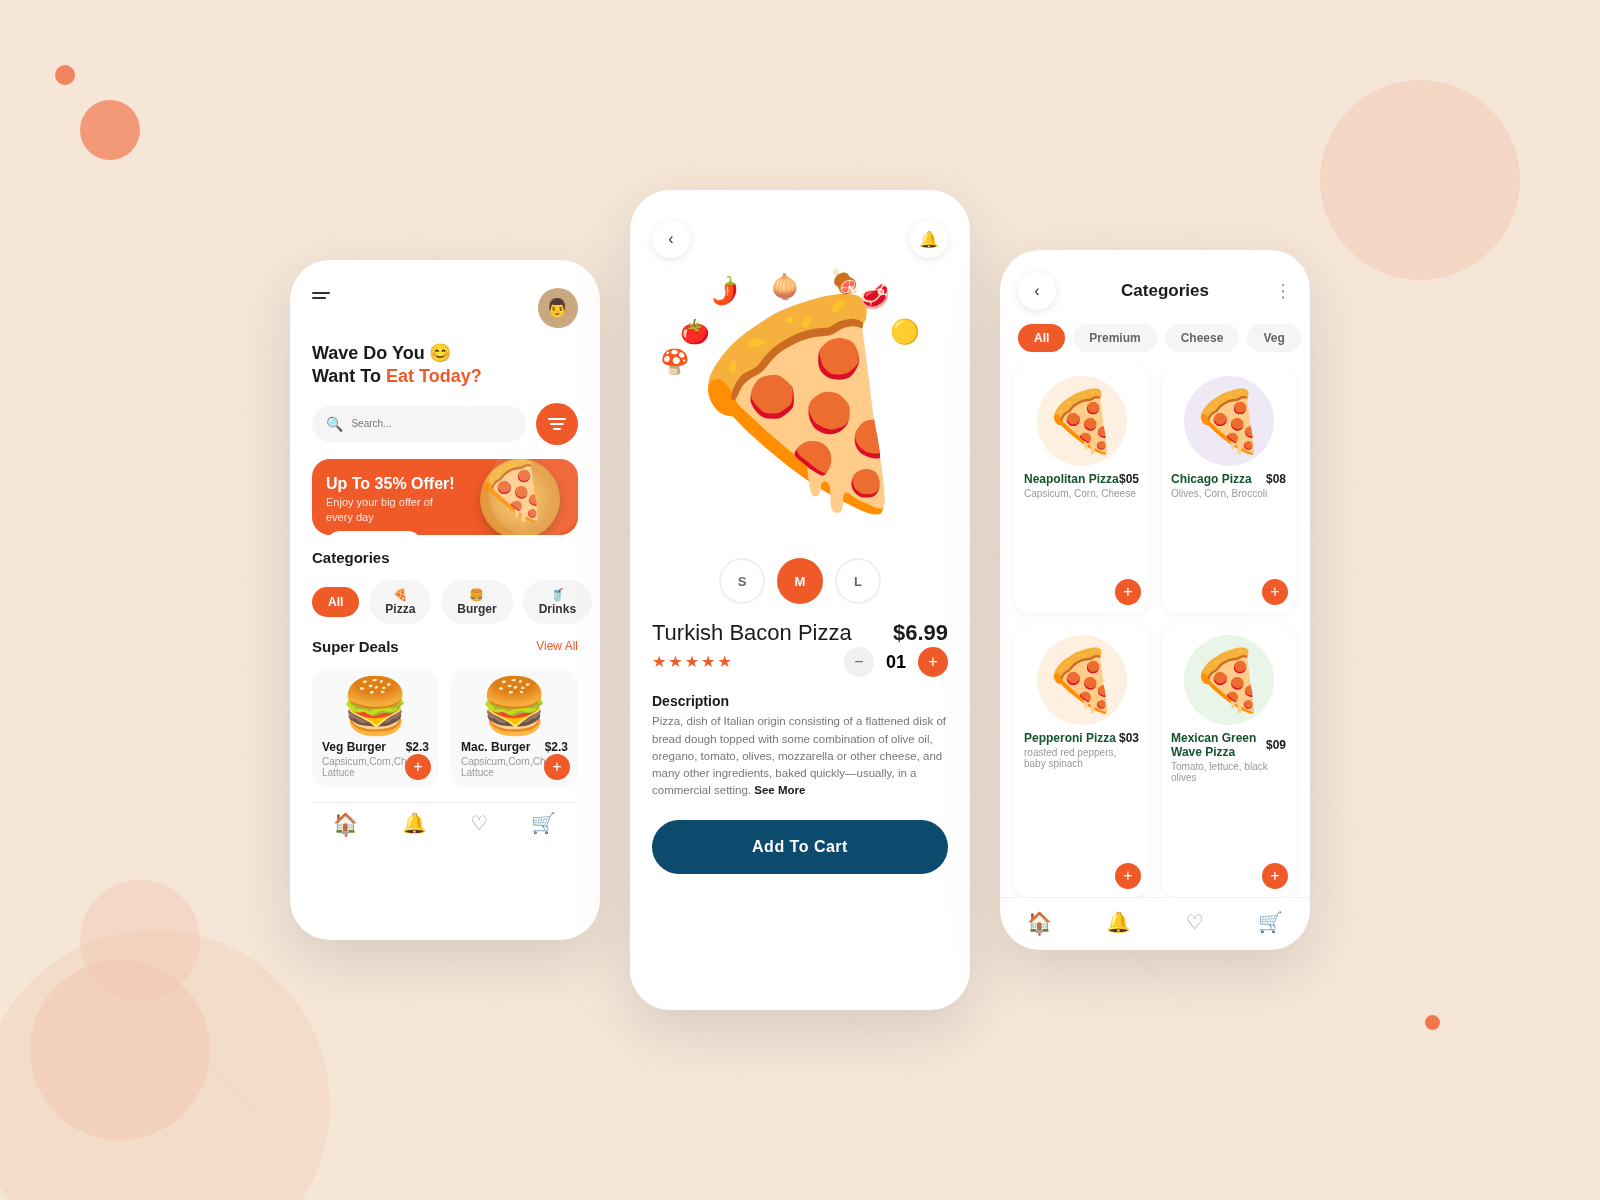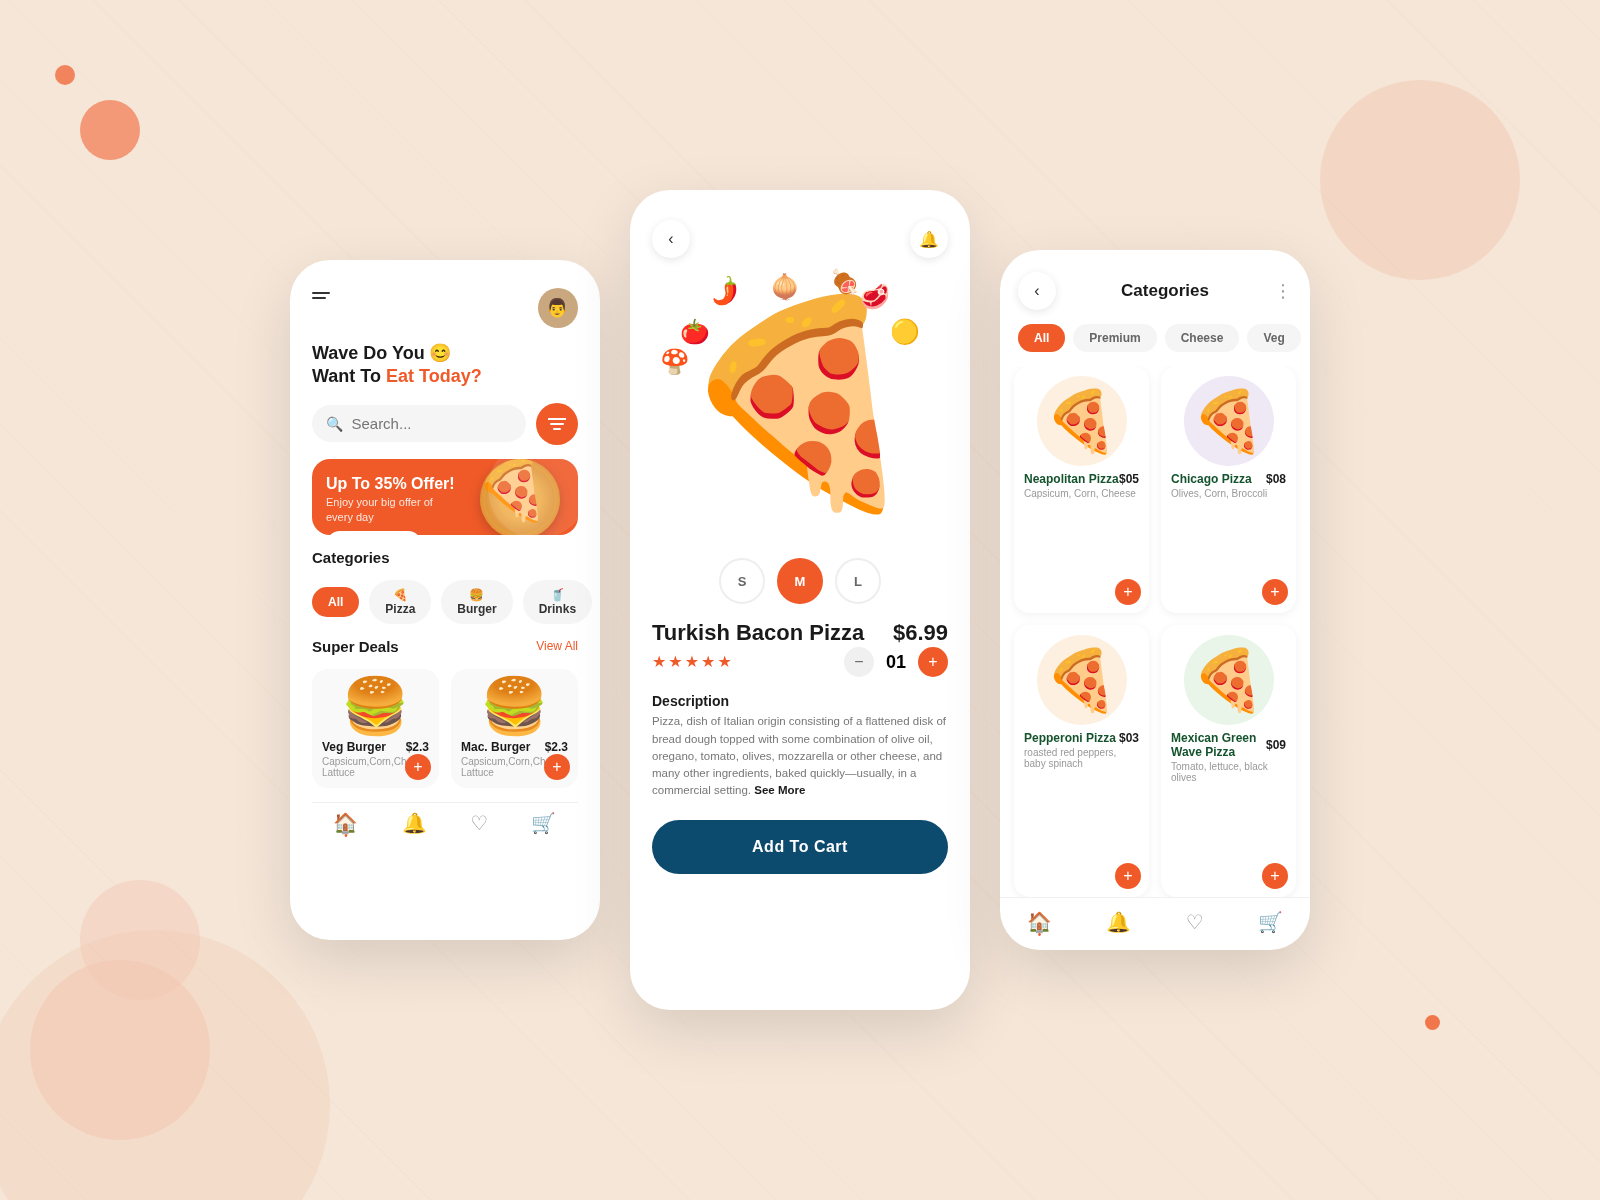--- a/index.html
+++ b/index.html
@@ -121,21 +121,21 @@
       border-radius: 25px;
       padding: 10px 14px;
       display: flex;
       align-items: center;
       gap: 8px;
     }
     .search-box input {
       border: none;
       background: transparent;
       outline: none;
-      font-size: 15px;
+      font-size: 10px;
       color: #404040;
       width: 100%;
     }
     .search-icon-circle {
       width: 42px;
       height: 42px;
       background: #f05a28;
       border-radius: 50%;
       display: flex;
       align-items: center;
@@ -423,21 +423,21 @@
     .product-info {
       padding: 16px 22px;
     }
     .product-title-row {
       display: flex;
       justify-content: space-between;
       align-items: flex-start;
     }
     .product-name {
       font-size: 22px;
-      font-weight: 700;
+      font-weight: 400;
       color: #1a1a1a;
       line-height: 1.2;
     }
     .product-price {
       font-size: 22px;
       font-weight: 800;
       color: #1a1a1a;
     }
     .stars-row {
       display: flex;

